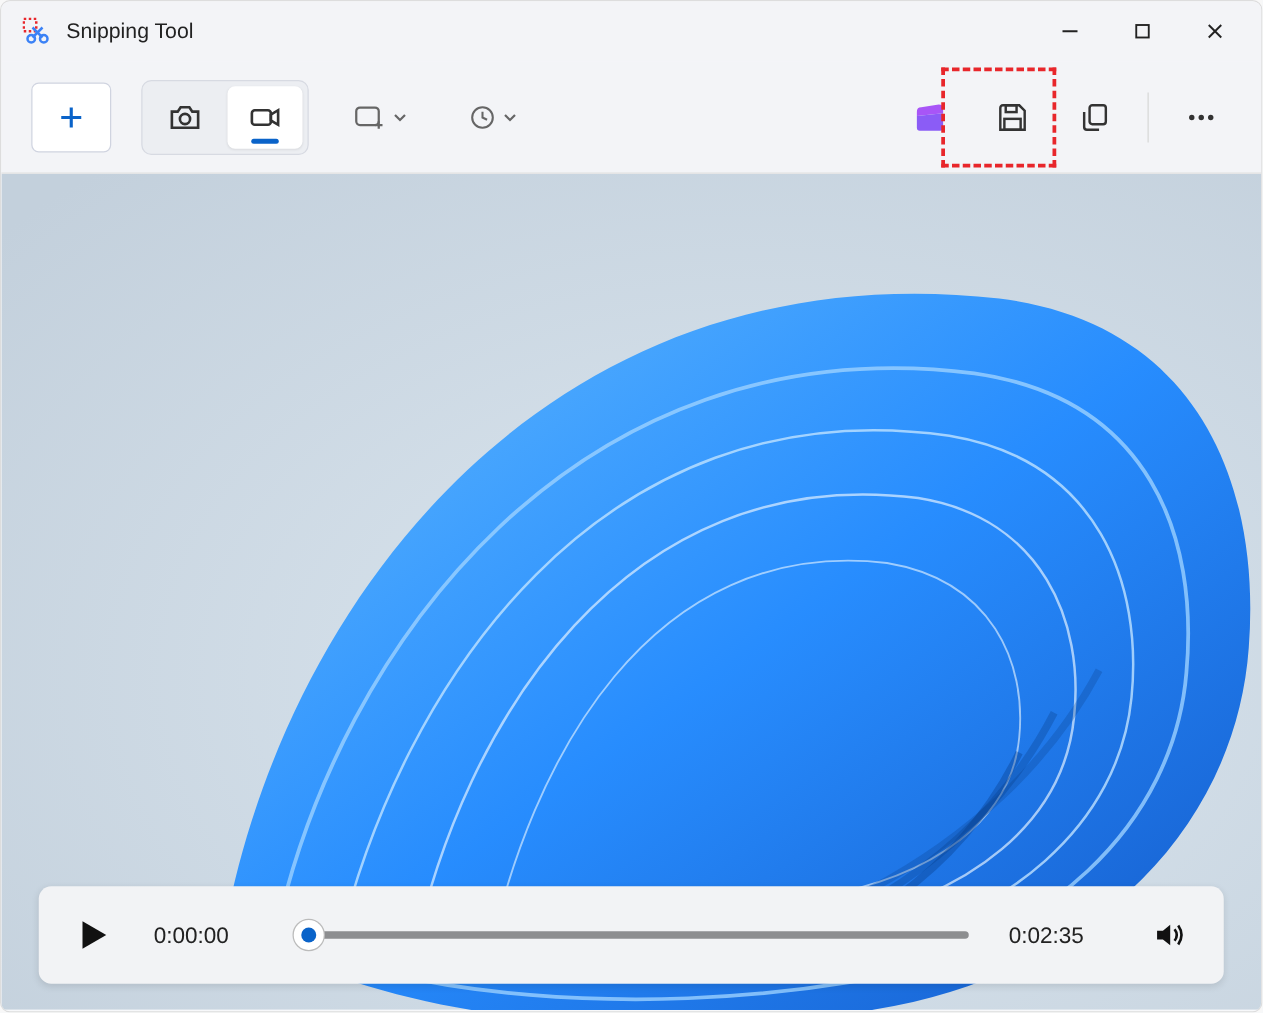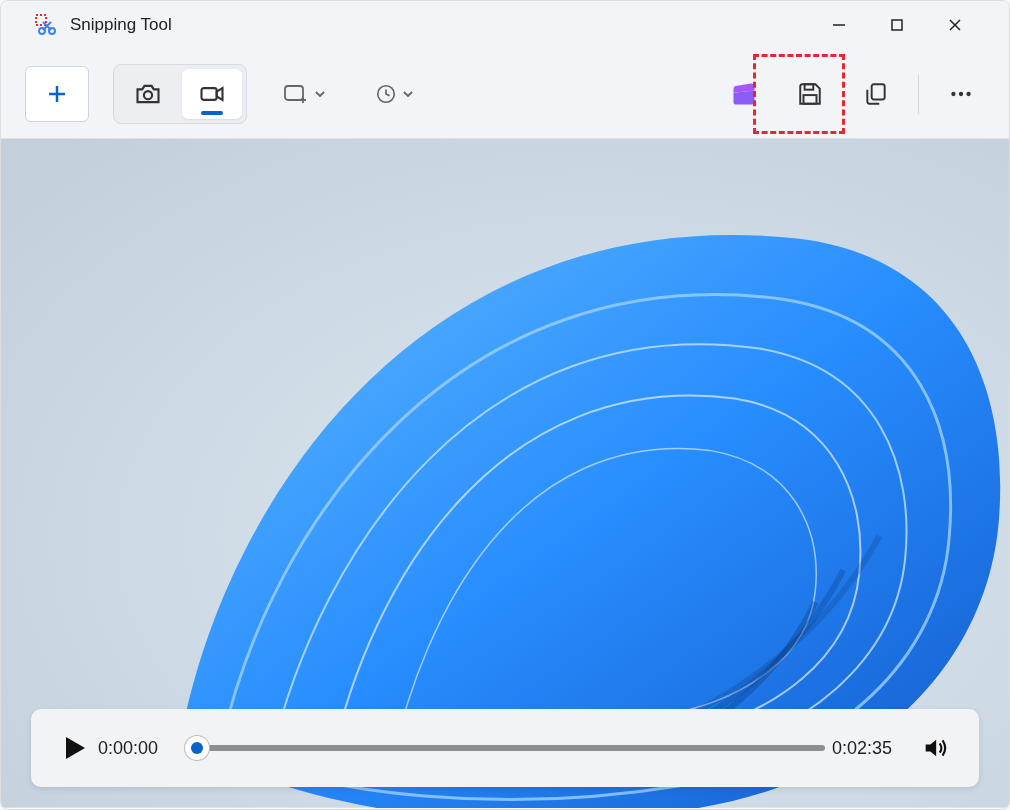--- a/index.html
+++ b/index.html
@@ -1,19 +1,19 @@
 <!DOCTYPE html>
 <html><head>
 <meta charset="utf-8">
 <style>
   * { box-sizing: border-box; margin: 0; padding: 0; font-family: "Segoe UI", sans-serif; }
   body { width: 1010px; height: 810px; background: #f8f8f8; overflow: hidden; }
   .window { width: 1010px; height: 810px; background: #f7f8fa; display: flex; flex-direction: column; border: 1px solid #ddd; border-radius: 8px; overflow: hidden; }
   
-  .titlebar { height: 48px; display: flex; align-items: center; padding: 0 25px; background: #f3f4f7; }
+  .titlebar { height: 48px; display: flex; align-items: center; padding: 0 8px; background: #f3f4f7; }
   .app-icon { width: 24px; height: 24px; margin: 0 12px 0 8px; display: flex; align-items: center; justify-content: center; }
   .app-title { font-size: 17px; color: #222; flex: 0 0 auto; }
   .title-spacer { flex: 1; }
   .win-controls { display: flex; }
   .win-btn { width: 58px; height: 48px; display: flex; align-items: center; justify-content: center; color: #222; }
   
   .toolbar { height: 90px; display: flex; align-items: center; padding: 0 24px; gap: 24px; background: #f3f4f7; border-bottom: 1px solid #e0e0e0; }
   .new-btn { width: 64px; height: 56px; background: #fff; border: 1px solid #d0d4e0; border-radius: 6px; display: flex; align-items: center; justify-content: center; }
   .mode-group { display: flex; background: #eceef2; border: 1px solid #d7dae2; border-radius: 8px; padding: 4px; gap: 4px; }
   .mode-btn { width: 60px; height: 50px; display: flex; align-items: center; justify-content: center; border-radius: 6px; background: transparent; position: relative; }
@@ -22,21 +22,21 @@
   .drop-btn { display: flex; align-items: center; gap: 4px; color: #555; padding: 0 12px; height: 50px; border-radius: 6px; }
   .tb-spacer { flex: 1; }
   .right-tools { display: flex; align-items: center; gap: 18px; }
   .tool-btn { width: 48px; height: 48px; display: flex; align-items: center; justify-content: center; border-radius: 6px; }
   .save-highlight { position: absolute; border: 3px dashed #e8262b; pointer-events: none; }
   .vdiv { width: 1px; height: 40px; background: #d8d8d8; }
   
   .content { flex: 1; position: relative; overflow: hidden; }
   .preview { position: absolute; inset: 0; }
   
-  .player { position: absolute; left: 30px; right: 30px; bottom: 22px; height: 78px; background: #f2f3f5; border-radius: 10px; display: flex; align-items: center; padding: 0 28px; gap: 7px; box-shadow: 0 2px 6px rgba(0,0,0,0.1); }
+  .player { position: absolute; left: 30px; right: 30px; bottom: 22px; height: 78px; background: #f2f3f5; border-radius: 10px; display: flex; align-items: center; padding: 0 28px; gap: 32px; box-shadow: 0 2px 6px rgba(0,0,0,0.1); }
   .play-btn { width: 32px; height: 32px; display: flex; align-items: center; justify-content: center; }
   .time { font-size: 18px; color: #222; min-width: 80px; }
   .seek-wrap { flex: 1; position: relative; height: 24px; display: flex; align-items: center; }
   .seek-track { position: absolute; left: 0; right: 0; height: 6px; background: #8d8e90; border-radius: 3px; }
   .seek-thumb { position: absolute; left: 0; width: 24px; height: 24px; background: #fff; border-radius: 50%; box-shadow: 0 0 0 1px #bbb; display:flex; align-items:center; justify-content:center; }
   .seek-thumb::after { content:""; width:12px; height:12px; background:#0a63c9; border-radius:50%; }
   .vol-btn { width: 32px; height: 32px; display: flex; align-items: center; justify-content: center; }
   svg { display: block; }
 </style>
 </head>

